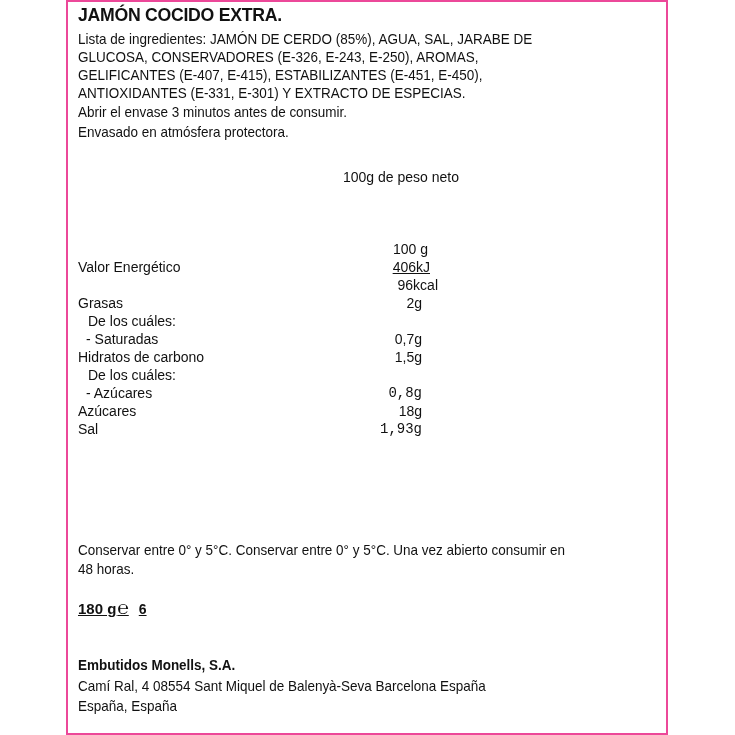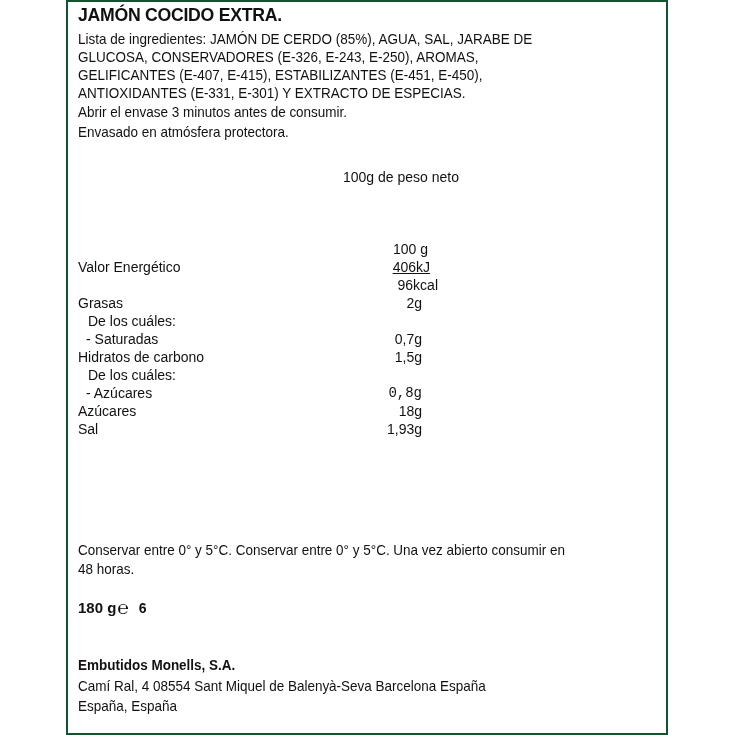--- a/index.html
+++ b/index.html
@@ -14,21 +14,21 @@
     overflow: hidden;
     font-family: "Liberation Sans", sans-serif;
     color: #111111;
   }
   .label-box {
     position: absolute;
     left: 66px;
     top: 0px;
     width: 598px;
     height: 731px;
-    border: 2px solid #14532d;
+    border: 2px solid #ec4899;
     box-sizing: content-box;
   }
   .abs {
     position: absolute;
     white-space: nowrap;
   }
   .title {
     left: 10px;
     top: 2px;
     font-size: 19px;
@@ -77,21 +77,22 @@
     line-height: 19px;
     transform: scaleX(0.93);
     transform-origin: left top;
   }
   .weight {
     left: 10px;
     top: 596px;
     font-size: 15px;
     font-weight: bold;
     display: flex;
-    align-items: center;
+    align-items: flex-end;
+    text-decoration: underline;
   }
   .emark {
     font-weight: normal;
     font-size: 19px;
     margin-left: 1px;
     font-family: "DejaVu Serif", serif;
     line-height: 1;
   }
   .lot {
     margin-left: 10px;
@@ -155,21 +156,21 @@
 
   <div class="abs row-label indent1" style="top:365px;">De los cuáles:</div>
 
   <div class="abs row-label indent1" style="top:383px; left:18px;">- Azúcares</div>
   <div class="abs row-value" style="top:383px;font-family:Liberation Mono, monospace;">0,8g</div>
 
   <div class="abs row-label" style="top:401px;">Azúcares</div>
   <div class="abs row-value" style="top:401px;margin-left:23px;">18g</div>
 
   <div class="abs row-label" style="top:419px;">Sal</div>
-  <div class="abs row-value" style="top:419px;">1,93g</div>
+  <div class="abs row-value" style="top:419px;font-family:Liberation Mono, monospace;">1,93g</div>
 
   <div class="abs storage">
     <div>Conservar entre 0° y 5°C. Conservar entre 0° y 5°C. Una vez abierto consumir en</div>
     <div>48 horas.</div>
   </div>
 
   <div class="abs weight">
     <span>180 g</span>
     <span class="emark">℮</span>
     <span class="lot">6</span>

